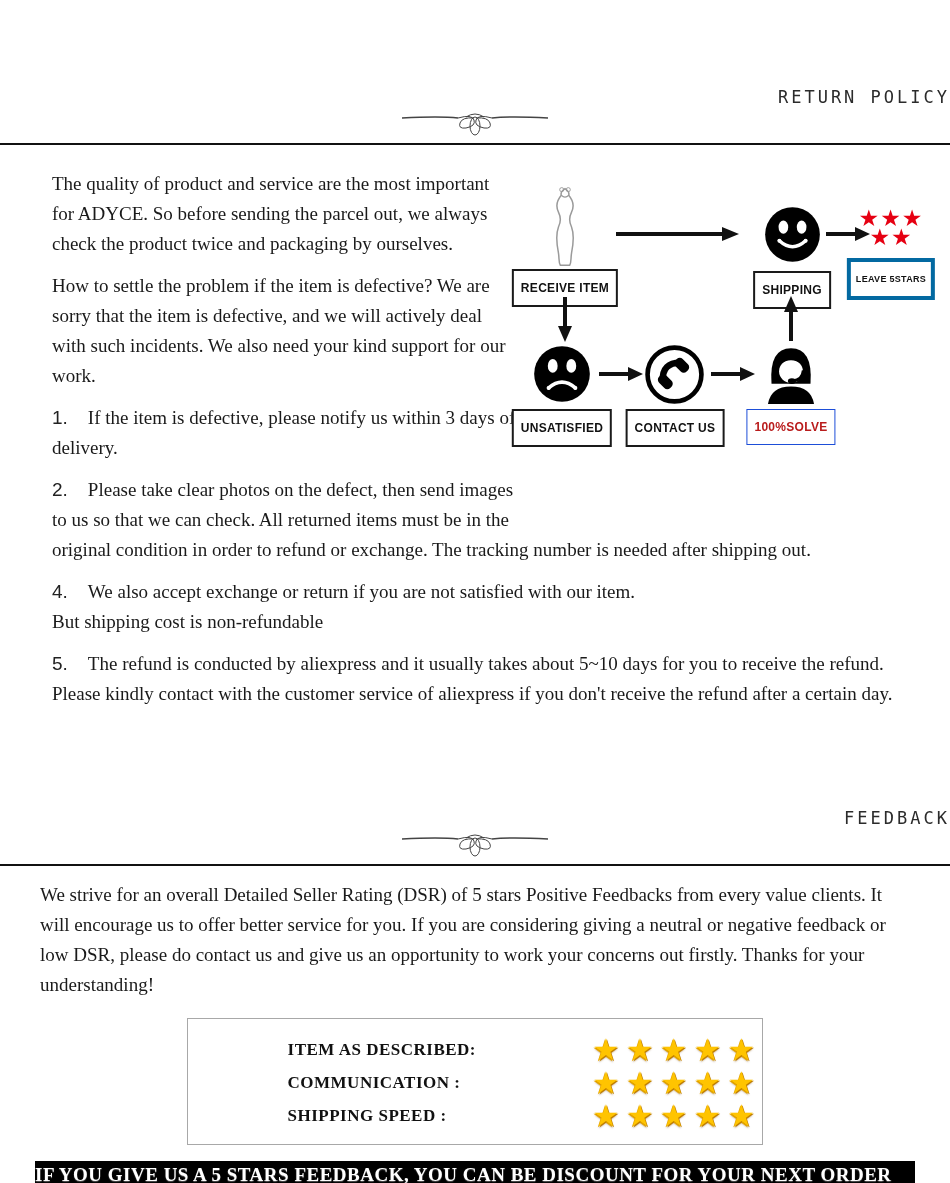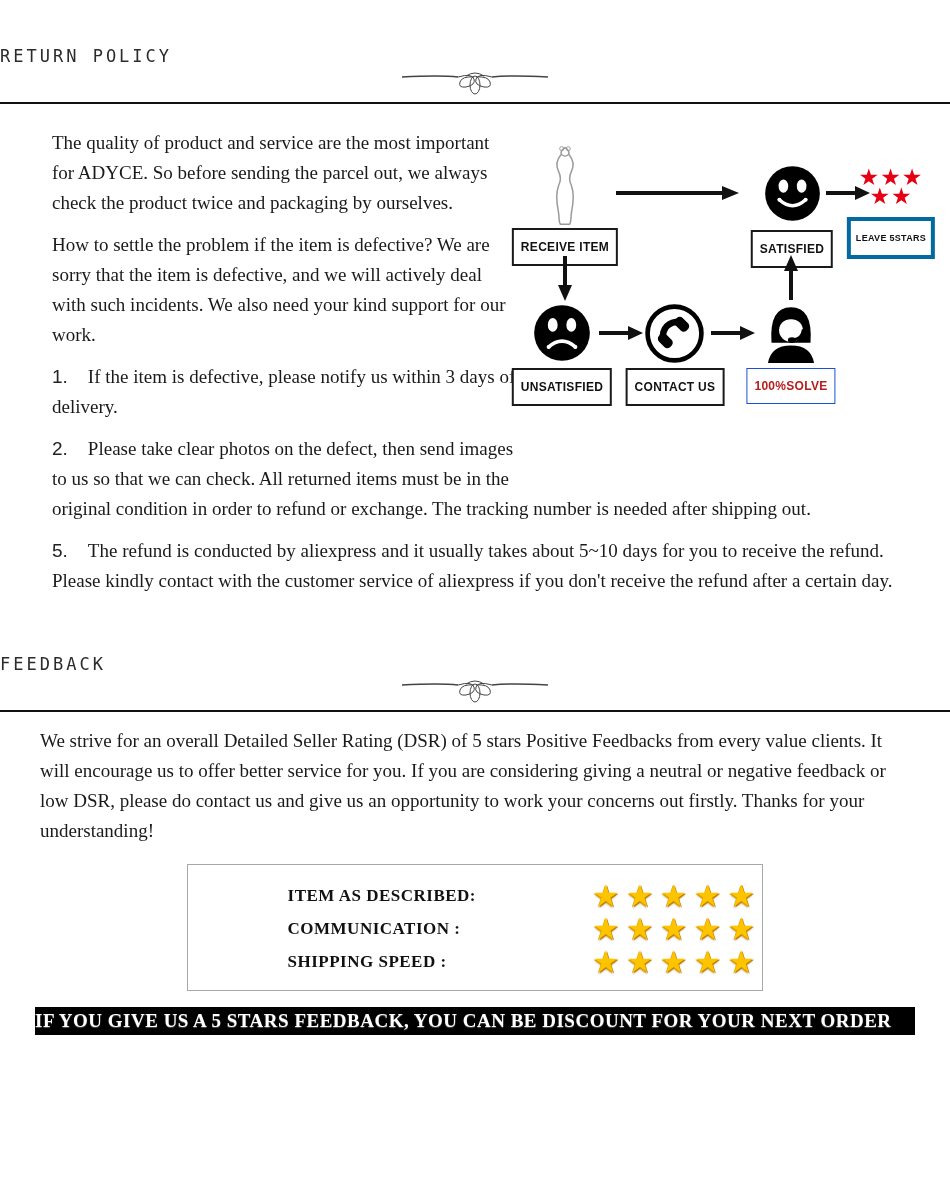--- a/index.html
+++ b/index.html
@@ -2,21 +2,21 @@
 <html><head>
 <meta charset="utf-8">
 <style>
   * { box-sizing: border-box; margin: 0; padding: 0; }
   body {
     width: 950px; min-height: 1183px; background: #ffffff;
     font-family: "Liberation Serif", "DejaVu Serif", serif;
     color: #1a1a1a;
   }
   
-  .sec-header { text-align: left; padding-top: 46px; }
+  .sec-header { text-align: right; padding-top: 46px; margin-top: 41px; }
   .sec-header.feedback { padding-top: 46px; }
   .sec-title {
     font-family: "DejaVu Sans Mono", "Liberation Mono", monospace;
     font-size: 17px; letter-spacing: 3px; color: #2b2b2b; font-weight: 400;
   }
   .flourish { display: block; margin: 2px auto 0 auto; }
   .rule { border: none; border-top: 2px solid #111; margin-top: 6px; }
   
   .policy-body { padding: 12px 30px 0 40px; font-size: 19px; line-height: 30px; }
   .policy-body p { margin: 12px; }
@@ -103,21 +103,21 @@
     </svg>
 
     <svg class="fc-abs" style="left:236px;top:49px" width="57" height="57" viewBox="0 0 100 100">
       <circle cx="50" cy="50" r="48" fill="#000"></circle>
       <ellipse cx="34" cy="37" rx="8.5" ry="11.5" fill="#fff"></ellipse>
       <ellipse cx="66" cy="37" rx="8.5" ry="11.5" fill="#fff"></ellipse>
       <path d="M27 61 Q50 82 73 61" stroke="#fff" stroke-width="6" fill="none" stroke-linecap="round"></path>
       <circle cx="27" cy="61" r="3.5" fill="#fff"></circle>
       <circle cx="73" cy="61" r="3.5" fill="#fff"></circle>
     </svg>
-    <div class="fc-label" style="left:264px;top:114px">SATISFIED</div>
+    <div class="fc-label" style="left:264px;top:114px">SHIPPING</div>
 
     <svg class="fc-abs" style="left:297px;top:69px" width="46" height="16" viewBox="0 0 46 16">
       <line x1="1" y1="8" x2="30" y2="8" stroke="#111" stroke-width="4"></line>
       <polygon points="30,1 45,8 30,15" fill="#111"></polygon>
     </svg>
 
     <div class="red-stars" style="left:318px;top:52px">
       <div>★★★</div>
       <div>★★</div>
     </div>
@@ -172,20 +172,21 @@
       <path d="M9 70 Q12 50 35 50 Q58 50 61 70 Z" fill="#000"></path>
     </svg>
     <div class="fc-label red" style="left:263px;top:252px">100%SOLVE</div>
   </div>
 
   <p>The quality of product and service are the most important for ADYCE. So before sending the parcel out, we always check the product twice and packaging by ourselves.</p>
   <p>How to settle the problem if the item is defective? We are sorry that the item is defective, and we will actively deal with such incidents. We also need your kind support for our work.</p>
 
   <p class="policy-item"><span class="item-num">1.</span><span>If the item is defective, please notify us within 3 days of delivery.</span></p>
   <p class="policy-item"><span class="item-num">2.</span><span>Please take clear photos on the defect, then send images to us so that we can check. All returned items must be in the original condition in order to refund or exchange. The tracking number is needed after shipping out.</span></p>
+  <p class="policy-item"><span class="item-num">4.</span><span>We also accept exchange or return if you are not satisfied with our item.</span><span class="item-note">But shipping cost is non-refundable</span></p>
   <p class="policy-item"><span class="item-num">5.</span><span>The refund is conducted by aliexpress and it usually takes about 5~10 days for you to receive the refund. Please kindly contact with the customer service of aliexpress if you don't receive the refund after a certain day.</span></p>
 </div>
 
 <div class="sec-header feedback">
   <div class="sec-title">FEEDBACK</div>
   <svg class="flourish" width="150" height="28" viewBox="0 0 150 28">
     <g fill="none" stroke="#444" stroke-width="1">
       <path d="M2 9 Q40 7 58 9" stroke-width="1.6"></path>
       <path d="M148 9 Q110 7 92 9" stroke-width="1.6"></path>
       <path d="M58 9 q14 -4 16 2 q2 6 -8 8 q-8 1 -6 -5 q2 -6 14 -5"></path>

